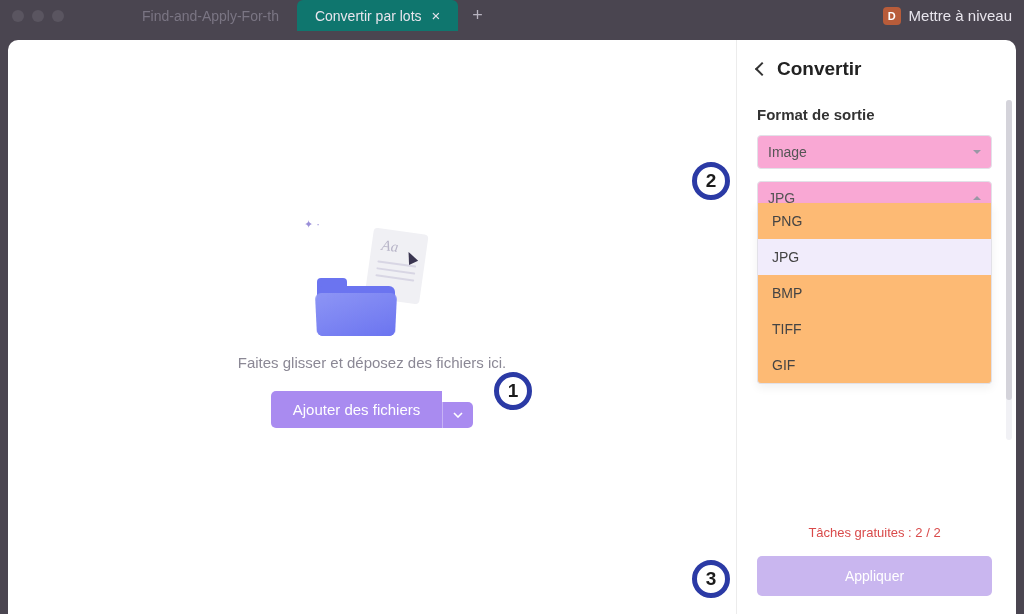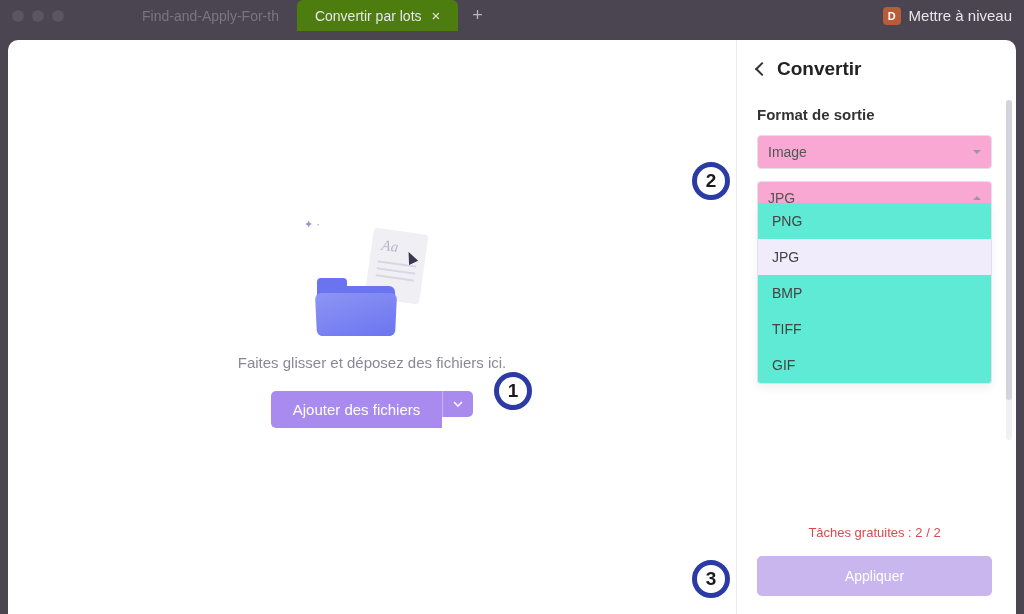--- a/index.html
+++ b/index.html
@@ -6,21 +6,21 @@
   body { width: 1024px; height: 614px; background: #4a4550; overflow: hidden; position: relative; }
 
   
   .titlebar { height: 31px; display: flex; align-items: center; padding: 0 12px; }
   .traffic { display: flex; gap: 8px; margin-right: 60px; }
   .dot { width: 12px; height: 12px; border-radius: 50%; background: #5a5560; }
   .tabs { display: flex; align-items: stretch; height: 100%; }
   .tab { display: flex; align-items: center; padding: 0 18px; color: #b8b4c0; font-size: 14px; gap: 10px; position: relative; }
   .tab.inactive { color: #7a7583; max-width: 200px; }
   .tab.inactive span { overflow: hidden; text-overflow: ellipsis; white-space: nowrap; }
-  .tab.active { background: #4d7c0f; border-radius: 6px 6px 0 0; color: #e8e5ed; font-weight: 500; }
+  .tab.active { background: #0f766e; border-radius: 6px 6px 0 0; color: #e8e5ed; font-weight: 500; }
   .tab .close { font-size: 15px; cursor: pointer; }
   .new-tab { color: #b8b4c0; padding: 0 14px; display: flex; align-items: center; font-size: 18px; cursor: pointer; }
   .upgrade { margin-left: auto; display: flex; align-items: center; gap: 8px; color: #e8e5ed; font-size: 15px; font-weight: 500; cursor: pointer; }
   .upgrade-badge { width: 18px; height: 18px; border-radius: 4px; background: #b85c3a; color: #fff; font-size: 11px; display: flex; align-items: center; justify-content: center; font-weight: 600; }
 
   
   .window { position: absolute; top: 40px; left: 8px; right: 8px; bottom: 0; background: #fff; border-radius: 10px 10px 0 0; display: flex; overflow: hidden; }
   .main-pane { flex: 1; display: flex; flex-direction: column; align-items: center; justify-content: center; padding: 40px; }
   .side-pane { width: 280px; border-left: 1px solid #ececec; display: flex; flex-direction: column; padding: 18px 4px 18px 0; position: relative; }
 
@@ -31,36 +31,36 @@
   .doc-back .lines { position: absolute; top: 32px; left: 8px; right: 8px; }
   .doc-back .lines div { height: 2px; background: #d8d6e4; margin-bottom: 5px; border-radius: 1px; }
   .folder { position: absolute; left: 5px; bottom: 0; width: 78px; height: 58px; }
   .folder-back { position: absolute; width: 78px; height: 50px; bottom: 0; background: #6b74f0; border-radius: 6px; }
   .folder-tab { position: absolute; width: 30px; height: 14px; top: 0; left: 0; background: #6b74f0; border-radius: 4px 4px 0 0; }
   .folder-front { position: absolute; width: 78px; height: 42px; bottom: 0; background: linear-gradient(160deg, #8d95f5, #6b74f0); border-radius: 6px; transform: perspective(200px) rotateX(-14deg); transform-origin: bottom; }
   .sparkles { position: absolute; left: -8px; top: -8px; color: #9a8fd8; font-size: 11px; }
   .cursor-arrow { position: absolute; right: 28px; top: 28px; width: 0; height: 0; transform: rotate(-25deg); }
   .cursor-arrow::before { content: ""; position: absolute; border-left: 5px solid transparent; border-right: 5px solid transparent; border-bottom: 12px solid #3a3550; }
   .drop-text { color: #8b8895; font-size: 15px; margin-bottom: 20px; }
-  .add-files { display: flex; align-items: flex-start; }
+  .add-files { display: flex; align-items: flex-end; }
   .add-files-btn { background: #a98bf0; color: #fff; border: none; padding: 10px 22px; font-size: 15px; border-radius: 5px 0 0 5px; cursor: pointer; }
   .add-files-caret { background: #a98bf0; color: #fff; border: none; border-left: 1px solid rgba(255,255,255,0.35); padding: 10px 10px; border-radius: 0 5px 5px 0; cursor: pointer; display: flex; align-items: center; }
   .add-files-caret svg { width: 10px; height: 6px; }
 
   
   .side-header { display: flex; align-items: center; gap: 10px; padding: 0 20px 16px 20px; }
   .back-chevron { width: 10px; height: 10px; border-left: 2px solid #333; border-bottom: 2px solid #333; transform: rotate(45deg); cursor: pointer; }
   .side-title { font-size: 19px; font-weight: 600; color: #222; }
   .side-body { padding: 10px 20px 0 20px; flex: 1; display: flex; flex-direction: column; }
   .section-label { font-size: 15px; font-weight: 600; color: #333; margin-bottom: 12px; }
   .select { border: 1px solid #e2e1e8; border-radius: 4px; padding: 8px 10px; font-size: 14px; color: #555; display: flex; align-items: center; justify-content: space-between; cursor: pointer; margin-bottom: 12px; background: #f9a8d4; }
   .select .caret { width: 0; height: 0; border-left: 4px solid transparent; border-right: 4px solid transparent; }
   .select .caret.down { border-top: 4px solid #9a97a5; }
   .select .caret.up { border-bottom: 4px solid #9a97a5; }
-  .dropdown-panel { border: 1px solid #e2e1e8; border-top: none; border-radius: 0 0 4px 4px; margin-top: -12px; background: #5eead4; box-shadow: 0 4px 10px rgba(0,0,0,0.06); }
+  .dropdown-panel { border: 1px solid #e2e1e8; border-top: none; border-radius: 0 0 4px 4px; margin-top: -12px; background: #fdba74; box-shadow: 0 4px 10px rgba(0,0,0,0.06); }
   .dropdown-option { padding: 10px 14px; font-size: 14px; color: #444; cursor: pointer; }
   .dropdown-option.selected { background: #f1ecfb; }
   .free-tasks { margin-top: auto; text-align: center; color: #d94a4a; font-size: 13px; padding: 12px 0 16px 0; }
   .apply-btn { margin: 0 20px; background: #c9b6ef; color: #fff; border: none; padding: 12px 0; font-size: 14px; border-radius: 5px; cursor: pointer; }
 
   
   .scroll-track { position: absolute; right: 4px; top: 60px; width: 6px; height: 340px; background: #f1f1f5; border-radius: 3px; }
   .scroll-thumb { position: absolute; right: 4px; top: 60px; width: 6px; height: 300px; background: #d4d3da; border-radius: 3px; }
 
   

